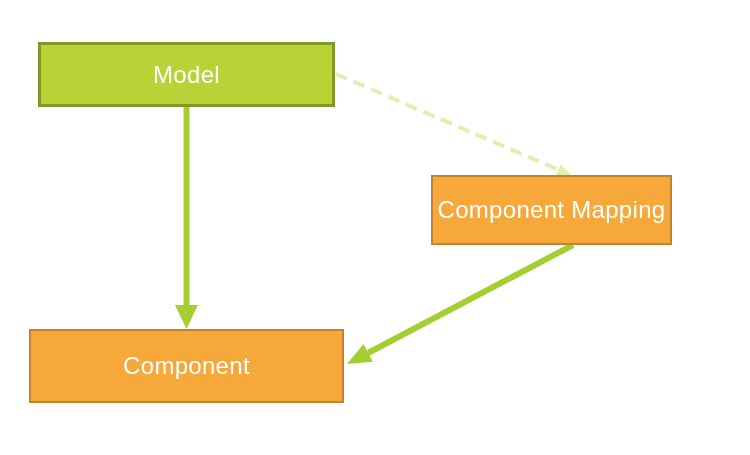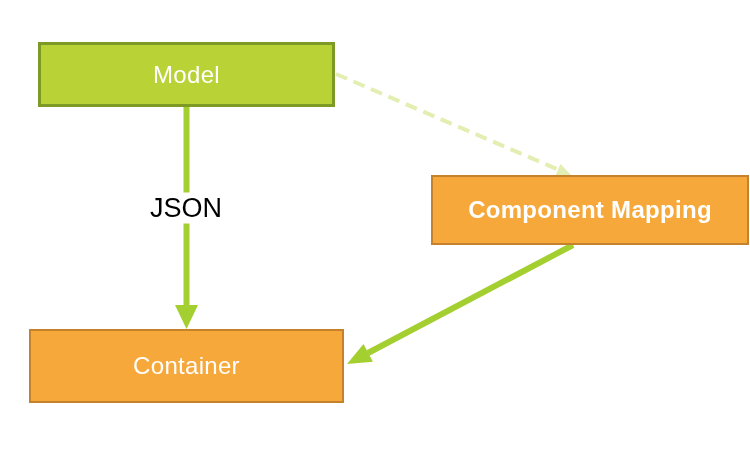--- a/index.html
+++ b/index.html
@@ -53,24 +53,23 @@
     text-align: center;
   }
   .node-model {
     left: 38px; top: 42px;
     width: 297px; height: 65px;
     background: var(--model-fill);
     border: 3px solid var(--model-border);
   }
   .node-component-mapping {
     left: 431px; top: 175px;
-    width: 318px; height: 70px;
+    width: 241px; height: 70px;
     background: var(--orange-fill);
     border: 2px solid var(--orange-border);
-    font-weight: bold;
   }
   .node-container {
     left: 29px; top: 329px;
     width: 315px; height: 74px;
     background: var(--orange-fill);
     border: 2px solid var(--orange-border);
   }
   .edge-label-json {
     position: absolute;
     left: 186px; top: 208px;
@@ -107,18 +106,17 @@
 
   <div class="node node-model">
     <span>Model</span>
   </div>
 
   <div class="node node-component-mapping">
     <span>Component Mapping</span>
   </div>
 
   <div class="node node-container">
-    <span>Container</span>
+    <span>Component</span>
   </div>
 
-  <div class="edge-label-json">JSON</div>
 
 </div>
 
 </body></html>

